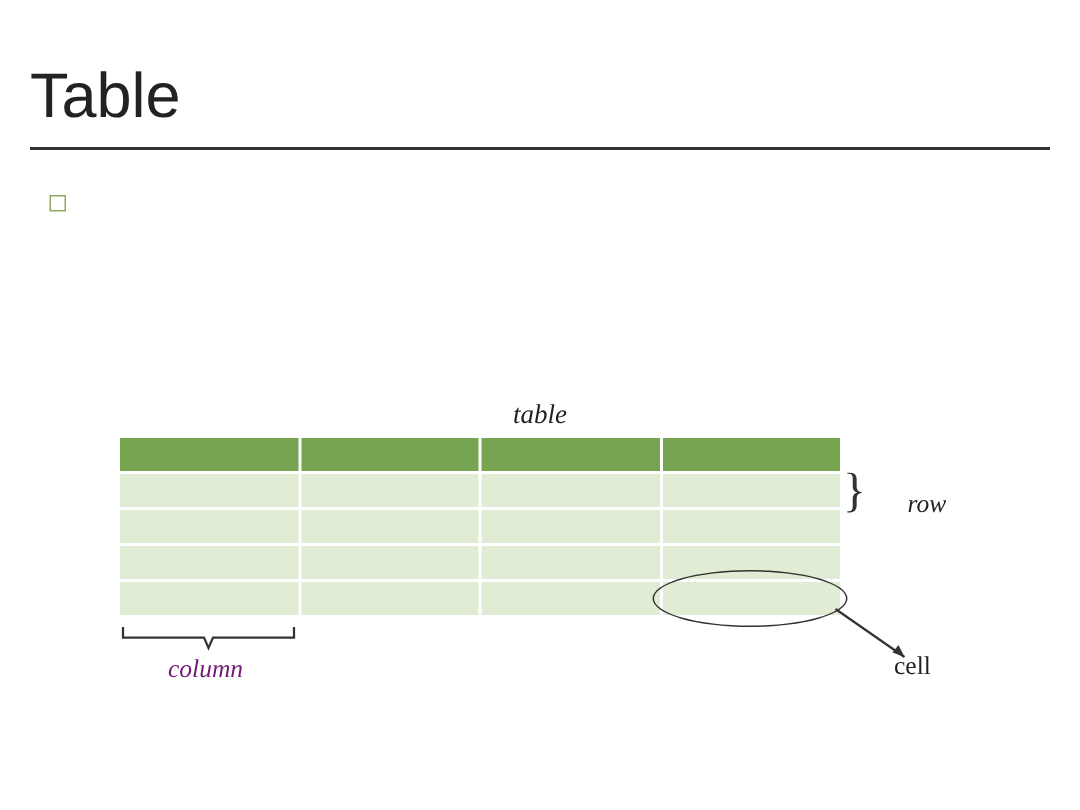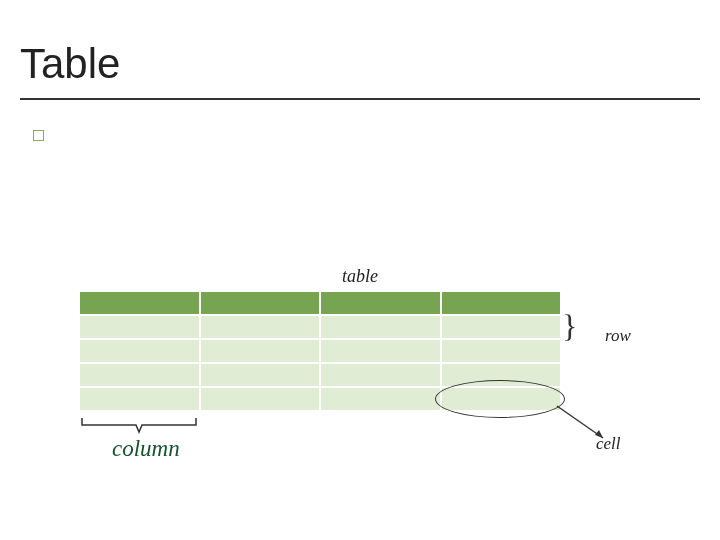--- a/index.html
+++ b/index.html
@@ -110,22 +110,22 @@
     top: 148px;
     width: 115px;
   }
   .column-bracket svg { display: block; }
   .column-label {
     position: absolute;
     left: 32px;
     top: 168px;
     font-family: Georgia, serif;
     font-style: italic;
-    font-size: 23px;
-    color: #14532d;
+    font-size: 17px;
+    color: #701a75;
   }
   .cell-ellipse {
     position: absolute;
     left: 355px;
     top: 112px;
     width: 130px;
     height: 38px;
     border: 1.5px solid #333;
     border-radius: 50%;
     box-sizing: border-box;
@@ -133,21 +133,20 @@
   .cell-arrow {
     position: absolute;
     left: 475px;
     top: 136px;
   }
   .cell-label {
     position: absolute;
     left: 516px;
     top: 166px;
     font-family: Georgia, serif;
-    font-style: italic;
     font-size: 17px;
     color: #222;
   }
 </style>
 </head>
 <body>
 
 <div class="slide">
 
   <div class="title">Table</div>

